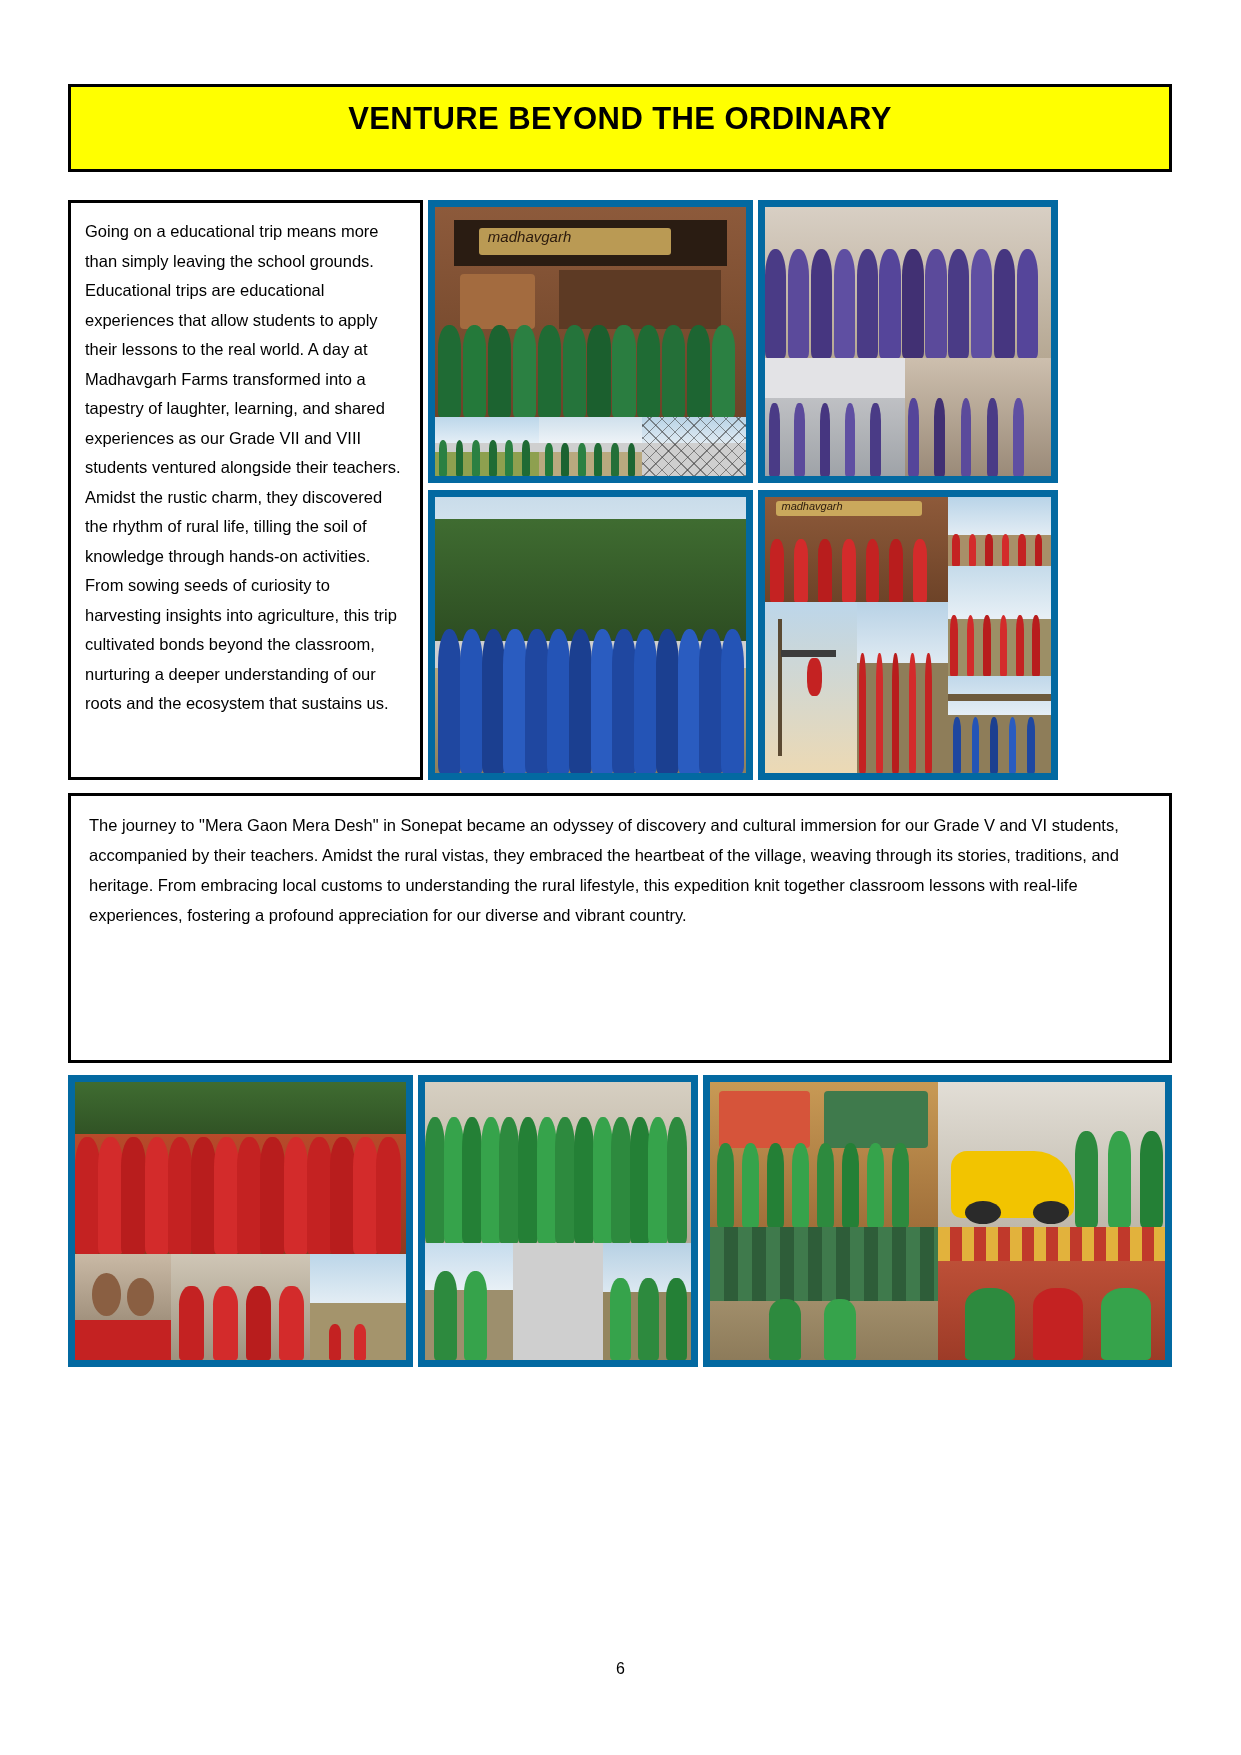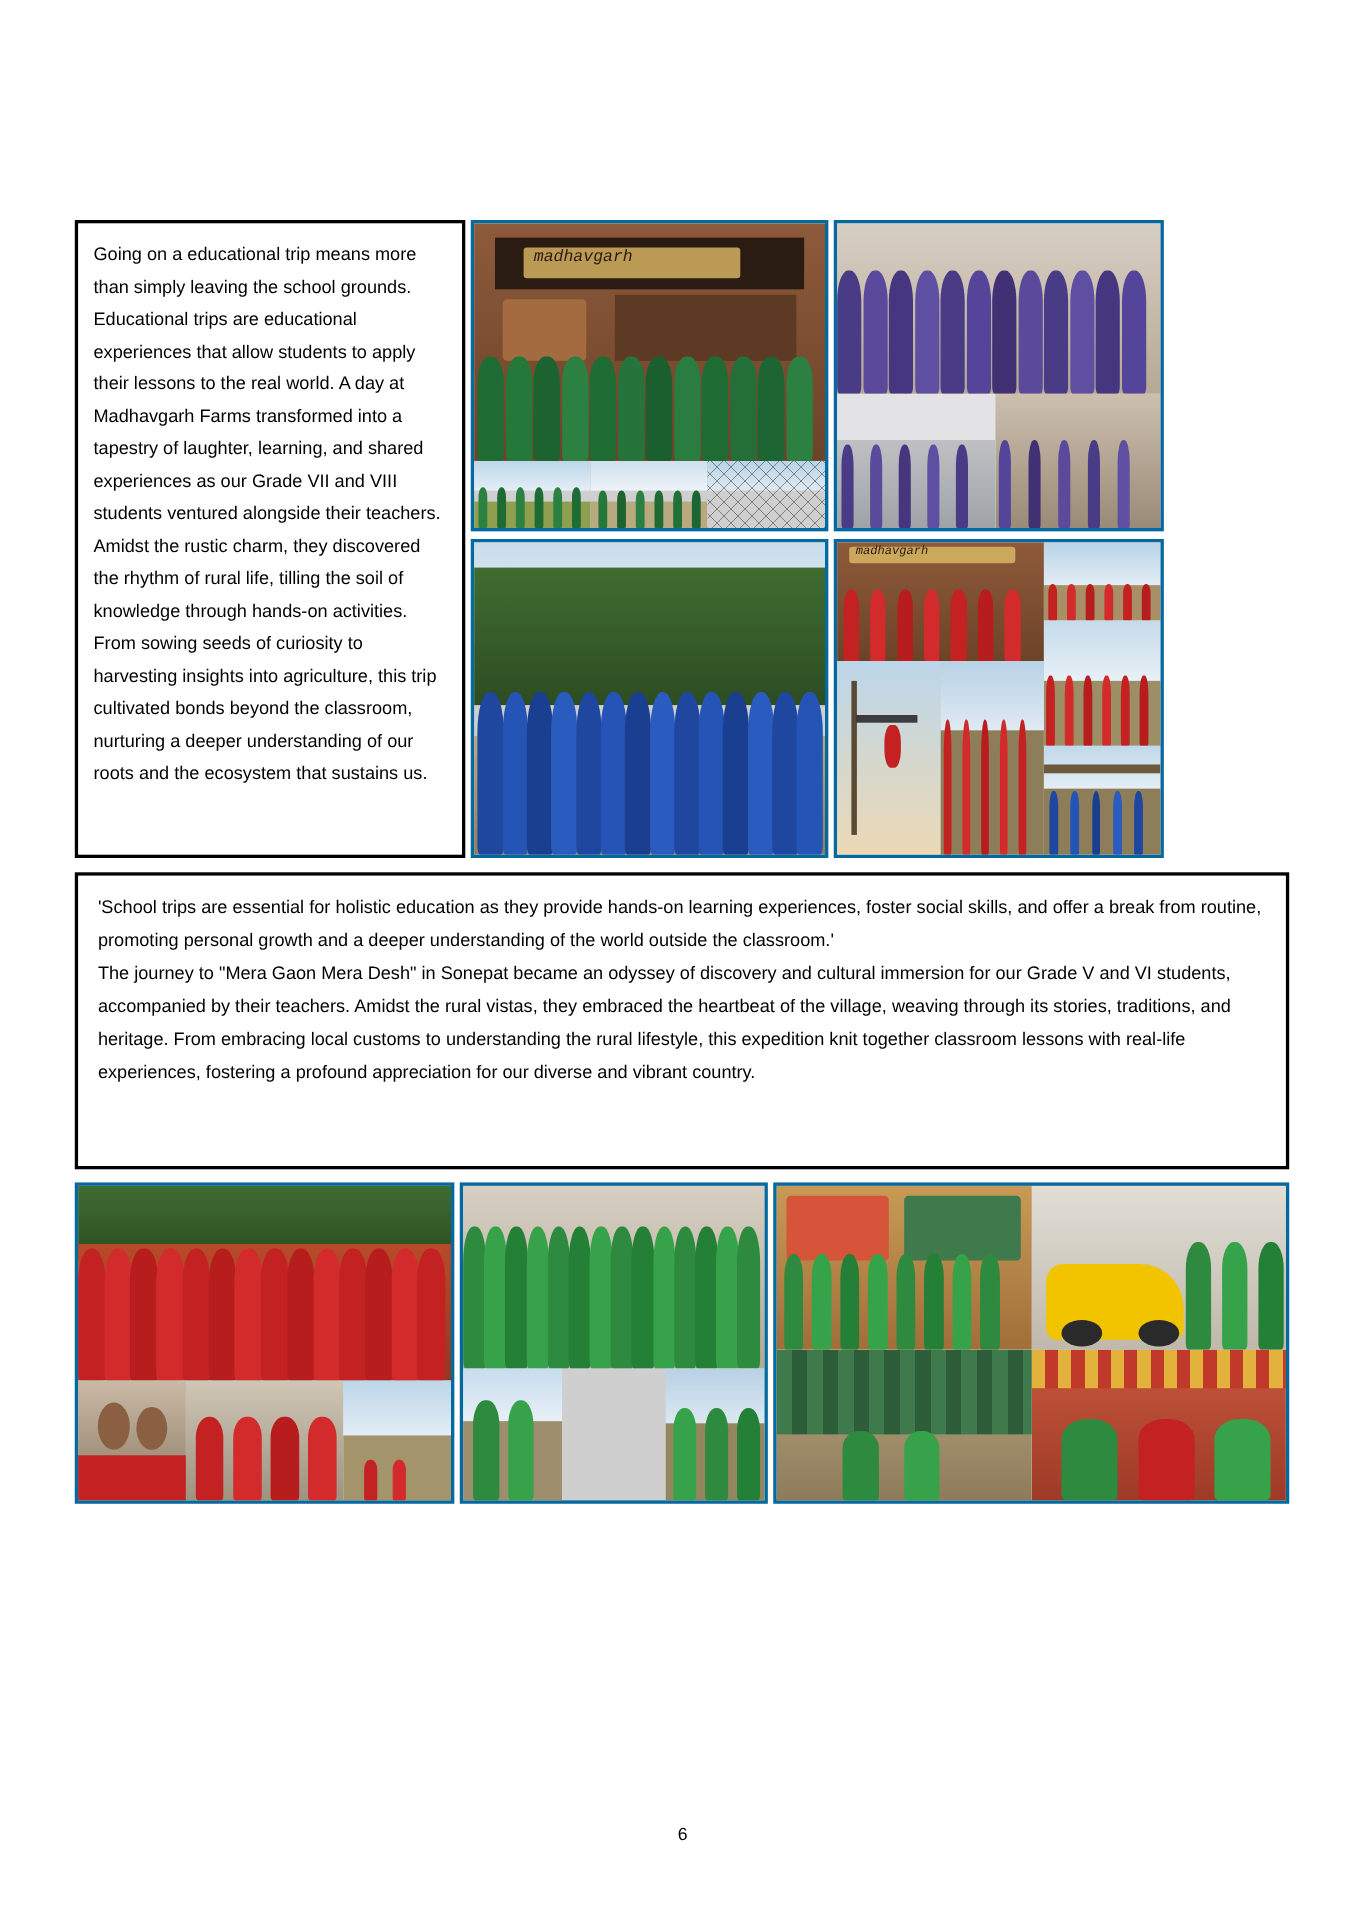--- a/index.html
+++ b/index.html
@@ -66,25 +66,24 @@
   .sec1-text-box p {
     margin: 0;
     font-size: 16.5px;
     line-height: 29.5px;
     color: #000000;
   }
 
   
   .imgblock {
     position: absolute;
-    border: 3px solid #0369a1;
+    border: 7px solid #0369a1;
     box-sizing: border-box;
     overflow: hidden;
     background: #cfcfcf;
-    font-family: Liberation Mono, monospace;
   }
   .cap {
     position: absolute;
     color: #fff;
     font-size: 10px;
     opacity: .85;
   }
 
   
   .quote-box {
@@ -138,20 +137,23 @@
   .ph .head     { position:absolute; border-radius:50%; background:#8a5f42; }
   .ph .banner   { position:absolute; background:#c32b2b; }
   .ph .indoor   { position:absolute; left:0; right:0; top:0; bottom:0; background:linear-gradient(#d8cfc4,#b6a893); }
   .ph .bus      { position:absolute; left:0; right:0; top:0; bottom:0; background:linear-gradient(#cfcfd2,#9fa3a8); }
 </style>
 </head>
 <body>
 
 <div class="page">
 
+  <div class="title-banner">
+    <div class="title-text">VENTURE BEYOND THE ORDINARY</div>
+  </div>
 
   <div class="sec1-frame">
 
     <div class="sec1-text-box">
       <p>Going on a educational trip means more than simply leaving the school grounds. Educational trips are educational experiences that allow students to apply their lessons to the real world.
 A day at Madhavgarh Farms transformed into a tapestry of laughter, learning, and shared experiences as our Grade VII and VIII students ventured alongside their teachers. Amidst the rustic charm, they discovered the rhythm of rural life, tilling the soil of knowledge through hands-on activities. From sowing seeds of curiosity to harvesting insights into agriculture, this trip cultivated bonds beyond the classroom, nurturing a deeper understanding of our roots and the ecosystem that sustains us.</p>
     </div>
 
     <div class="imgblock" style="left:360px; top:0px; width:325px; height:283px;">
       <div class="ph" style="left:0;top:0;width:100%;height:78%;">
@@ -339,21 +341,20 @@
           <i style="left:41%;background:#1b3f90;"></i>
             <i style="left:59%;background:#2a5cc0;"></i>
           <i style="left:77%;background:#1f47a0;"></i>
         </div>
       </div>
     </div>
 
   </div>
 
   <div class="quote-box">
-    <p>'School trips are essential for holistic education as they provide hands-on learning experiences, foster social skills, and offer a break from routine, promoting personal growth and a deeper understanding of the world     outside the classroom.'</p>
     <p> The journey to "Mera Gaon Mera Desh" in Sonepat became an odyssey of discovery and cultural immersion for our Grade V and VI students, accompanied by their teachers. Amidst the rural vistas, they embraced the heartbeat of the village, weaving through its stories, traditions, and heritage. From embracing local customs to understanding the rural lifestyle, this expedition knit together classroom lessons with real-life experiences, fostering a profound appreciation for our diverse and vibrant country.</p>
   </div>
 
   <div class="sec3">
 
     <div class="imgblock" style="left:0px; top:0px; width:345px; height:292px;">
       <div class="ph" style="left:0;top:0;width:100%;height:62%;">
         <div class="trees" style="top:0;height:38%;background:linear-gradient(#3f6c31,#2d4d22);"></div>
         <div style="position:absolute;left:0;right:0;top:30%;bottom:0;background:linear-gradient(#b84a2a,#8e3a20);"></div>
         <div class="crowd" style="height:68%;">

